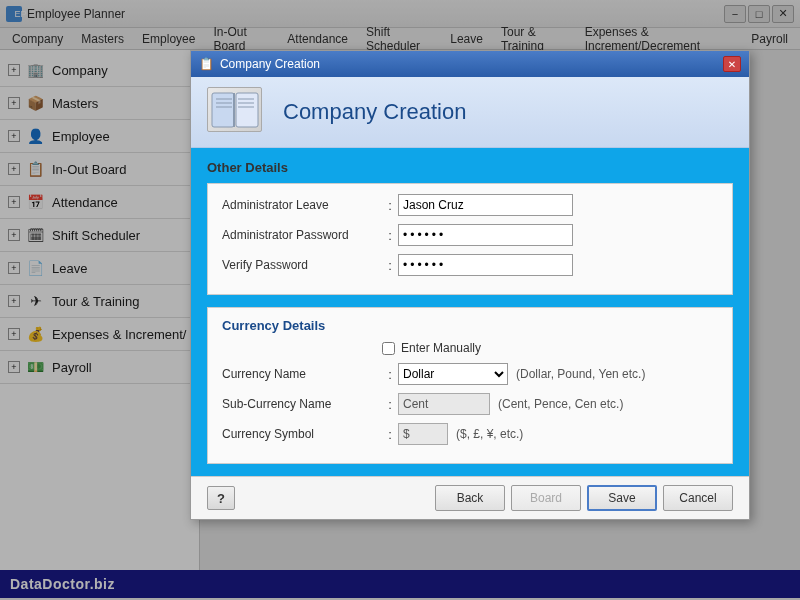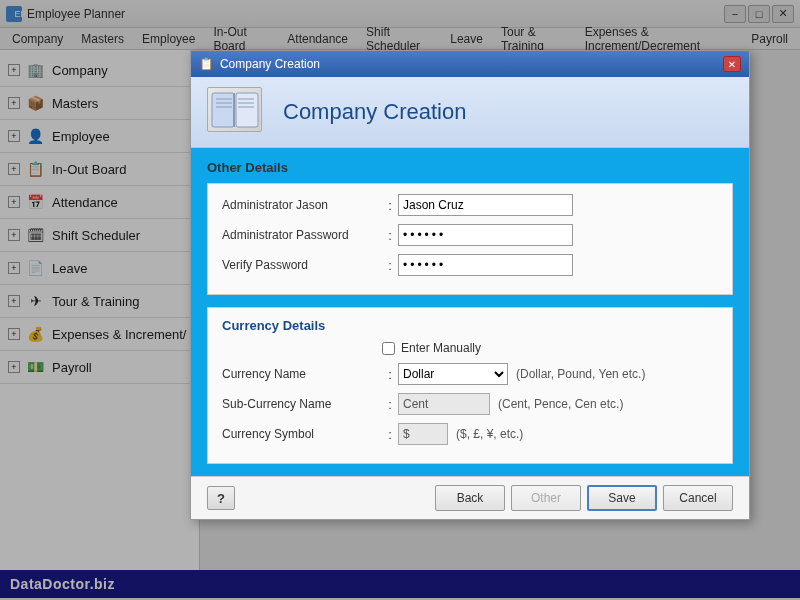--- a/index.html
+++ b/index.html
@@ -513,21 +513,21 @@
     </div>
     <h1 class="dialog-header-title">Company Creation</h1>
   </div>
 
   <div class="dialog-content">
     <div class="section-label">Other Details</div>
 
     <div class="sub-section">
 
       <div class="form-row">
-        <span class="form-label">Administrator Jason</span>
+        <span class="form-label">Administrator Leave</span>
         <span class="form-colon">:</span>
         <input class="form-input text-input" type="text" value="Jason Cruz" style="">
       </div>
       <div class="form-row">
         <span class="form-label">Administrator Password</span>
         <span class="form-colon">:</span>
         <input class="form-input pwd-input" type="password" value="123456" style="">
       </div>
       <div class="form-row">
         <span class="form-label">Verify Password</span>
@@ -568,17 +568,17 @@
         <span class="currency-note">($, £, ¥, etc.)</span>
       </div>
     </div>
   </div>
 
   <div class="dialog-footer">
     <div class="footer-help">
       <button class="help-btn">?</button>
     </div>
     <button class="dialog-btn">Back</button>
-    <button class="dialog-btn disabled" disabled="">Other</button>
+    <button class="dialog-btn disabled" disabled="">Board</button>
     <button class="dialog-btn save-btn">Save</button>
     <button class="dialog-btn">Cancel</button>
   </div>
 </div>
 
 </body></html>

